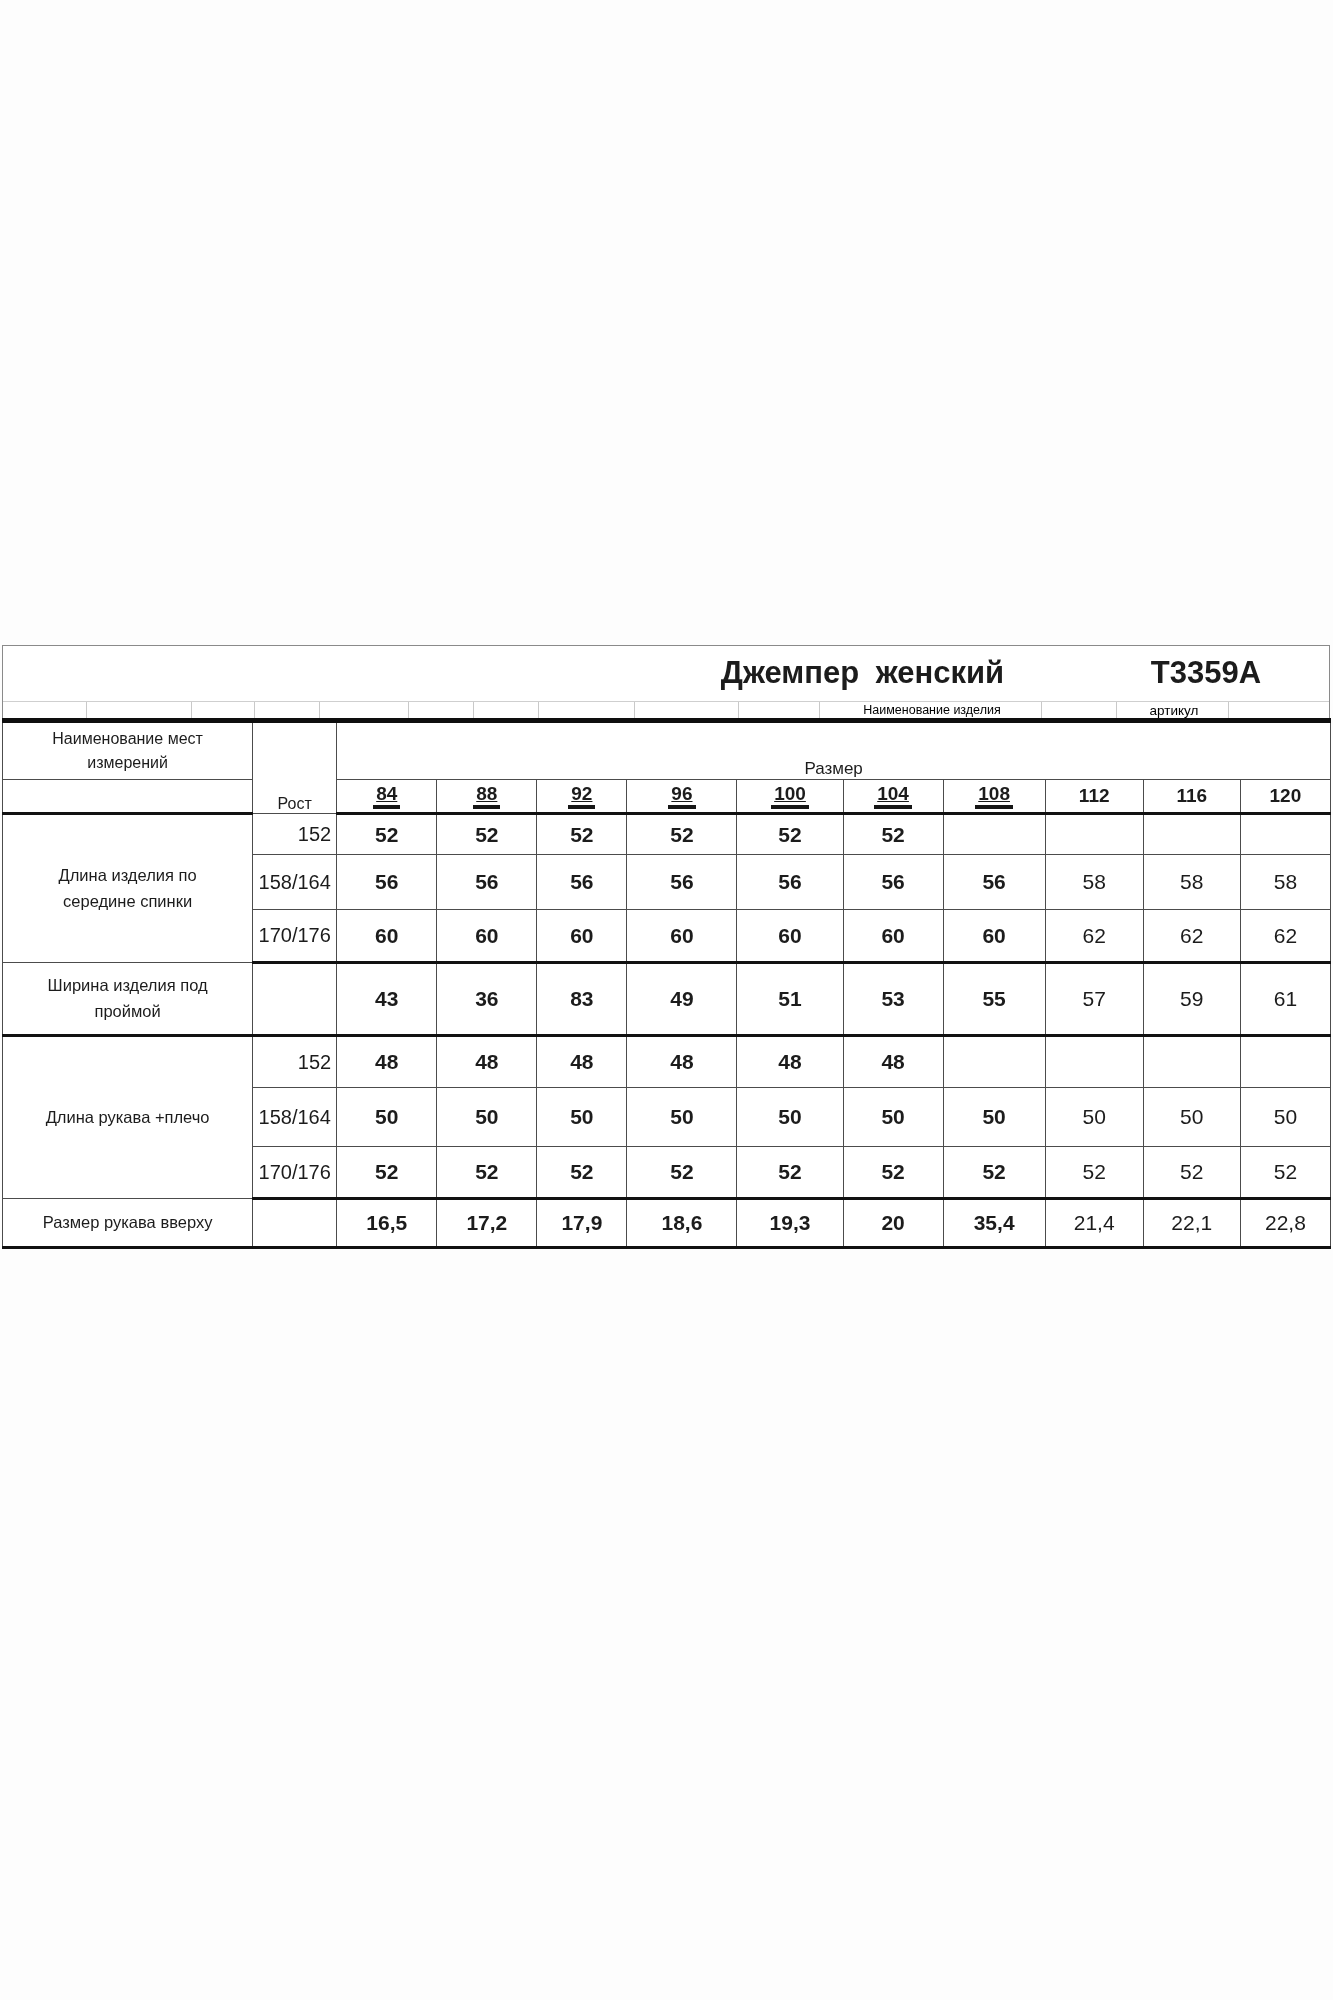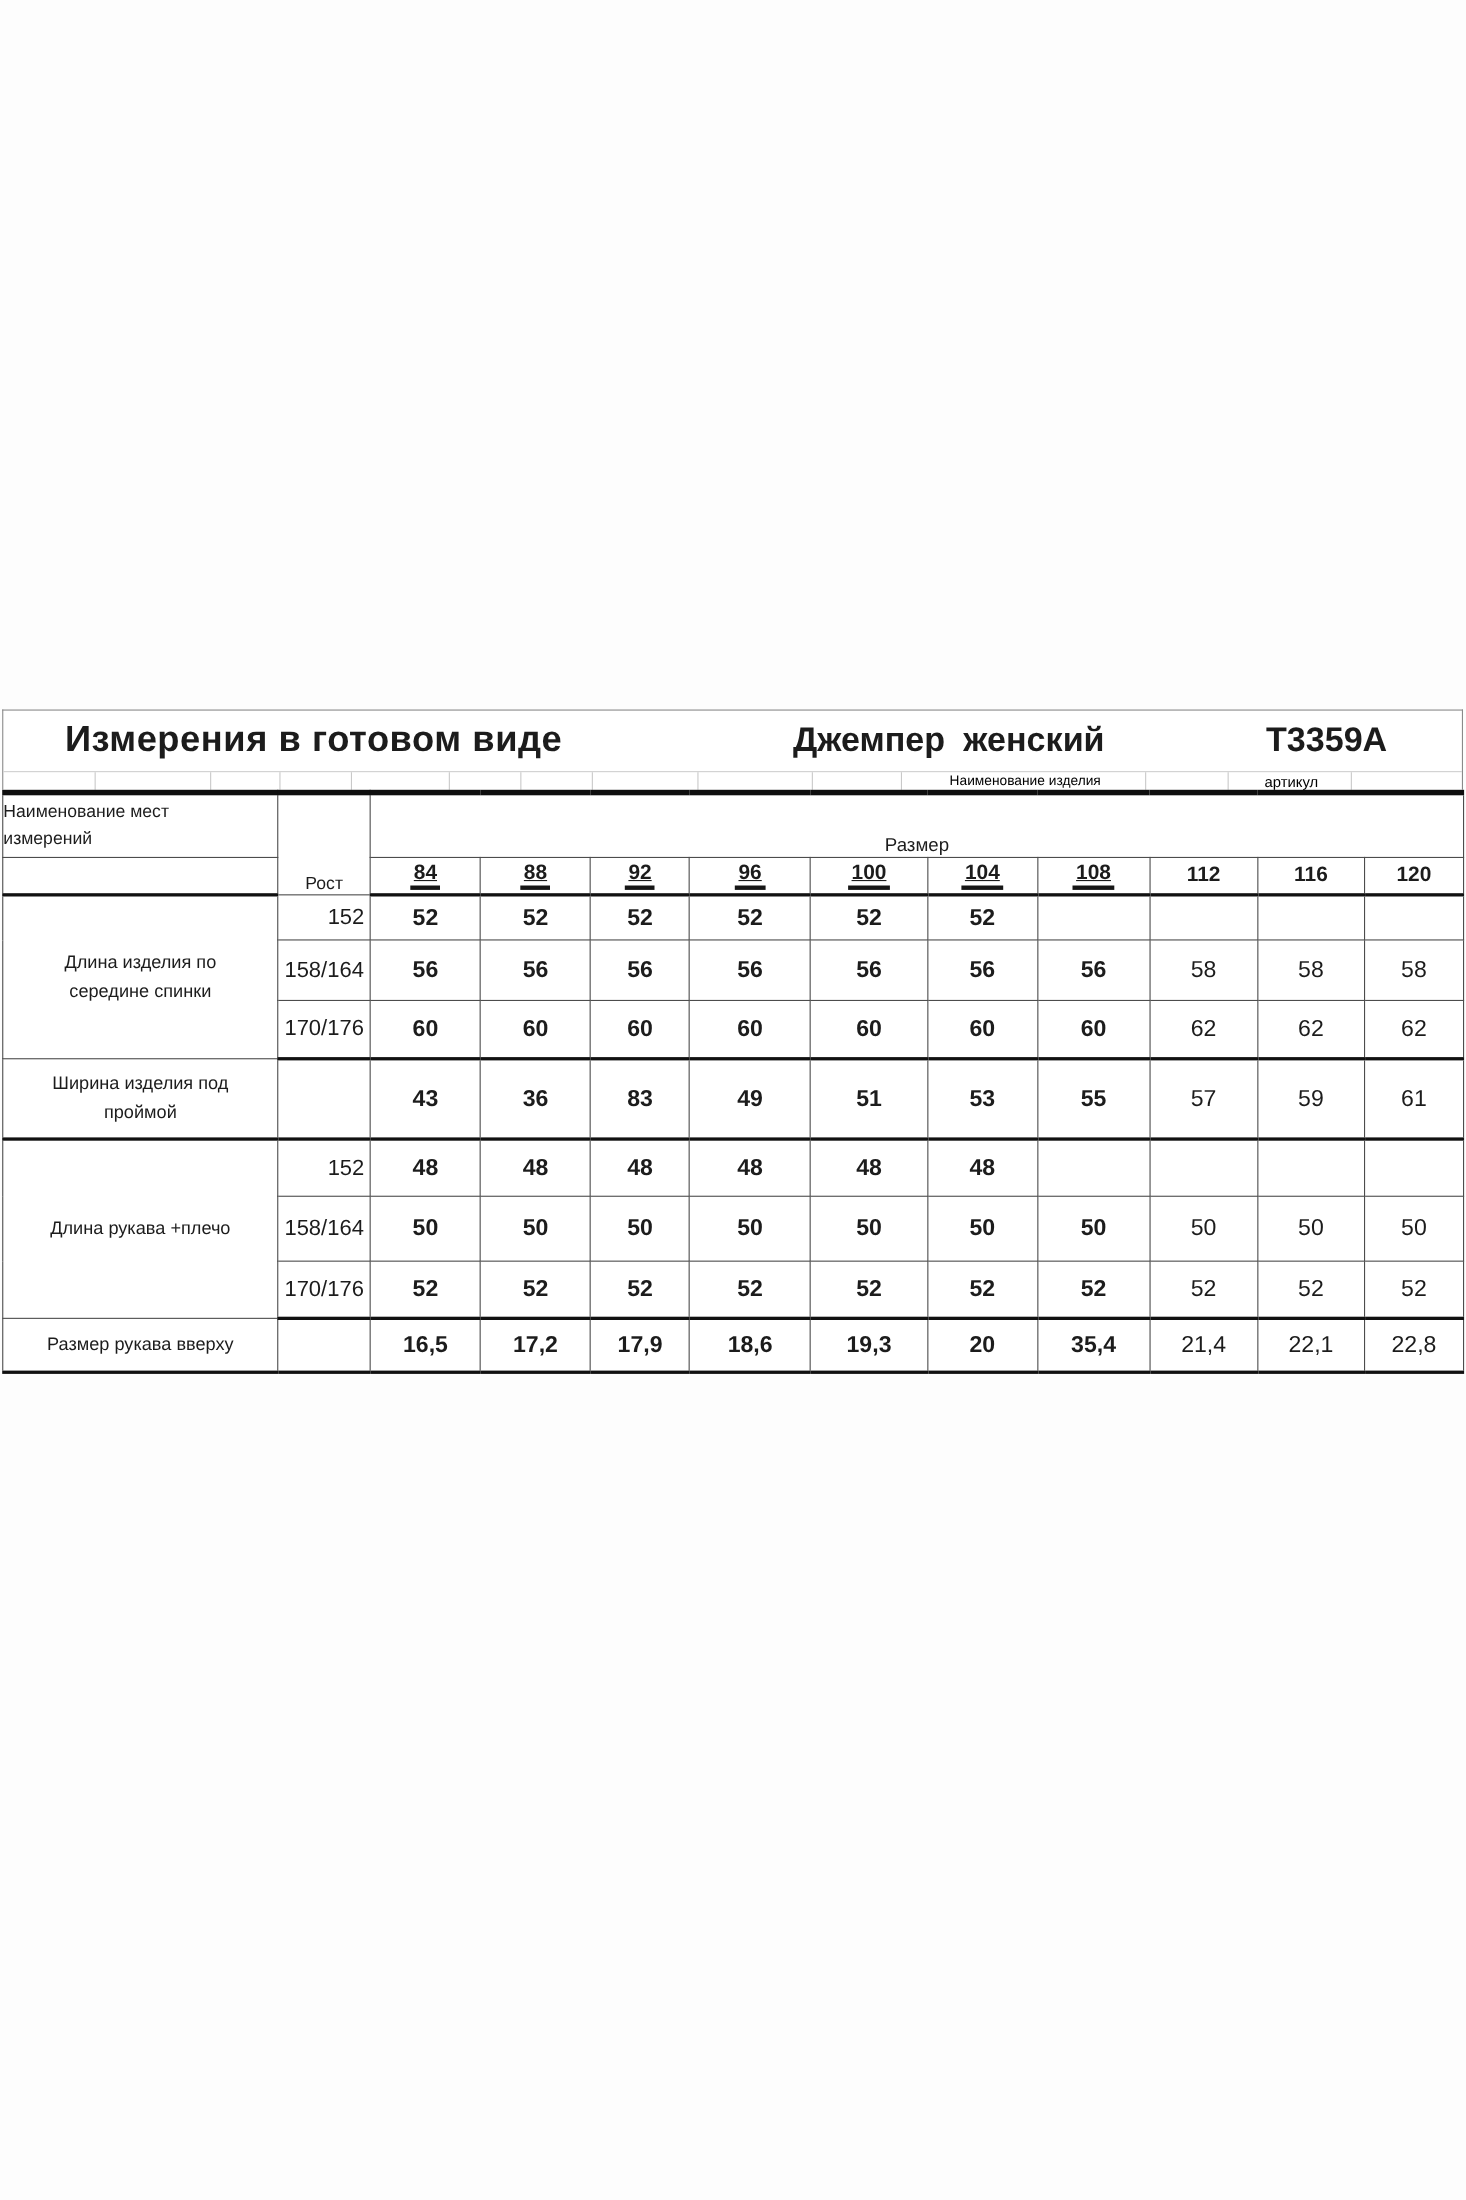--- a/index.html
+++ b/index.html
@@ -20,21 +20,21 @@
   .lbl-name{left:818px;width:222px;}
   .lbl-art{left:1115px;width:112px;font-size:13.5px;}
 
   
   .m-table{position:absolute;left:2px;top:718px;width:1329px;
            border-collapse:collapse;table-layout:fixed;background:#fff;
            border-top:5px solid #0e0e0e;}
   .m-table td{border:1px solid #4c4c4c;background:#fff;padding:0;overflow:hidden;}
   thead tr:nth-child(1){height:59px;}
   thead tr:nth-child(2){height:34px;}
-  .corner1{font-size:16px;text-align:left;vertical-align:middle;white-space:pre-line;line-height:1.5;}
+  .corner1{font-size:16px;text-align:center;vertical-align:middle;white-space:pre-line;line-height:1.5;}
   .rost-h{vertical-align:bottom;text-align:center;font-size:16px;padding-bottom:4px;border-bottom:3px solid #111;}
   .razmer{vertical-align:bottom;text-align:center;font-size:17px;padding-bottom:4px;}
   .hr2 td{border-bottom:3px solid #111;text-align:center;vertical-align:middle;}
   .size-cell{font-size:19px;font-weight:bold;}
   .size-label{display:inline-block;line-height:1.05;}
   .size-label.underlined{text-decoration:underline;border-bottom:4px solid #161616;padding:0 3px 1px;}
 
   #table-body tr:nth-child(1){height:41px;}
   #table-body tr:nth-child(2){height:55px;}
   #table-body tr:nth-child(3){height:53px;}
@@ -51,21 +51,20 @@
   .value-cell{font-size:21px;text-align:center;vertical-align:middle;font-weight:normal;}
   .value-cell.bold{font-weight:bold;}
   tr.section-end td{border-bottom:3px solid #111;}
 </style>
 </head>
 <body>
 
 <div class="sheet">
 
   <div class="title-area">
-    <div class="title-main">Измерения в готовом виде</div>
     <div class="title-product">Джемпер женский</div>
     <div class="title-article">Т3359А</div>
     <div class="label-row">
       <div id="faint-lines">
           <div class="fline" style="left: 83px;"></div>
           <div class="fline" style="left: 188px;"></div>
           <div class="fline" style="left: 251px;"></div>
           <div class="fline" style="left: 316px;"></div>
           <div class="fline" style="left: 405px;"></div>
           <div class="fline" style="left: 470px;"></div>

